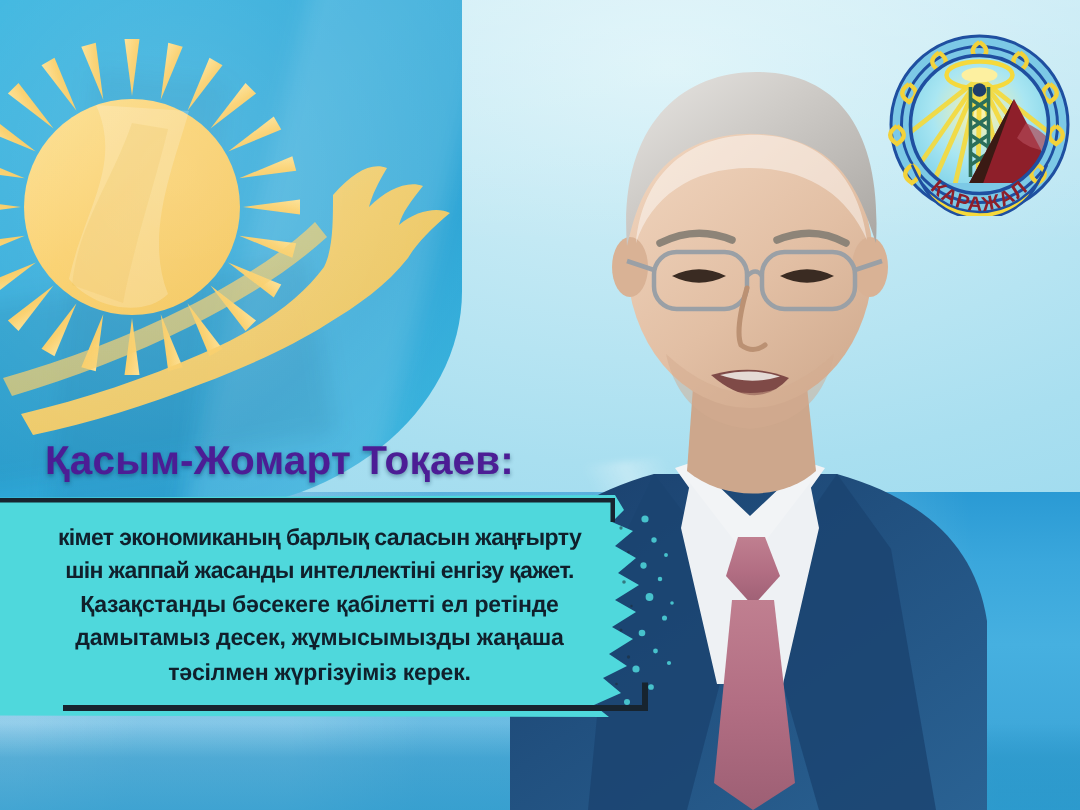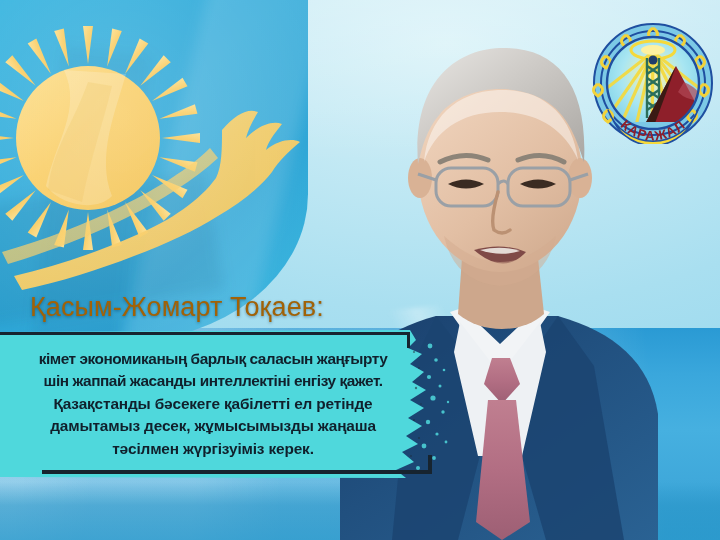--- a/index.html
+++ b/index.html
@@ -70,21 +70,21 @@
 
   
   .emblem{
     position:absolute;left:592px;top:22px;width:122px;height:122px;
   }
   .emblem svg{width:100%;height:100%;display:block;}
 
   
   .speaker-name{
     position:absolute;left:30px;top:292px;
-    font-size:27px;font-weight:normal;color:#a16207;
+    font-size:27px;font-weight:bold;color:#4c1d95;
     letter-spacing:.1px;
     text-shadow:0 1px 3px rgba(10,50,80,.45);
     white-space:nowrap;
     z-index:6;
   }
 
   
   .quote-wrap{
     position:absolute;left:-22px;top:330px;width:484px;height:148px;z-index:5;
   }

